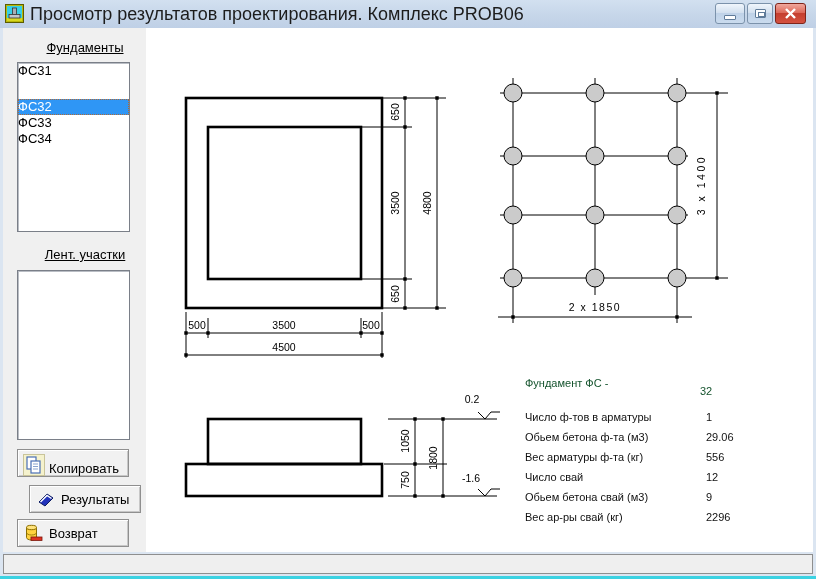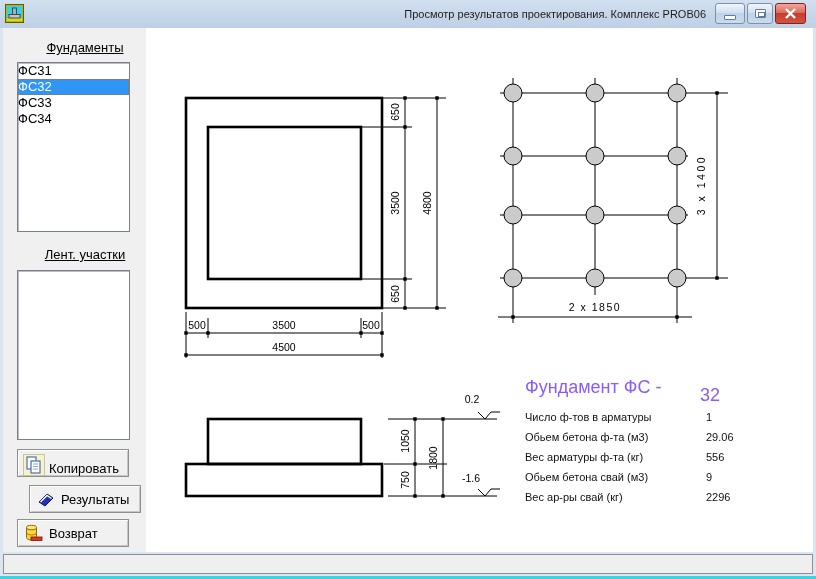--- a/index.html
+++ b/index.html
@@ -4,22 +4,22 @@
 <style>
   * { margin:0; padding:0; box-sizing:border-box; }
   html,body { width:816px; height:579px; font-family:"Liberation Sans",sans-serif; }
   .window { position:relative; width:816px; height:579px; background:#dbe5f1; overflow:hidden; }
 
   
   .titlebar { position:absolute; left:0; top:0; width:816px; height:28px;
     background:linear-gradient(180deg,#d2e0f0 0%,#c6d6e9 55%,#bfd0e6 100%);
     display:flex; align-items:center; }
   .app-icon { position:absolute; left:5px; top:4px; width:19px; height:19px; }
-  .title-text { position:absolute; left:30px; right:110px; text-align:right;
-    font-size:11px; color:#1c1c1c; white-space:nowrap; }
+  .title-text { position:absolute; left:30px; right:110px; text-align:left;
+    font-size:18px; color:#1c1c1c; white-space:nowrap; }
   .controls { position:absolute; right:10px; top:3px; display:flex; gap:2px; }
   .wbtn { width:30px; height:21px; border-radius:3px; border:1px solid #7b92ab;
     background:linear-gradient(180deg,#f0f6fc 0%,#d3e0ef 45%,#bfd2e8 50%,#cadbee 100%);
     display:flex; align-items:center; justify-content:center; }
   .wbtn.max { width:26px; }
   .wbtn.close { width:31px; border-color:#7e241a;
     background:linear-gradient(180deg,#f0a89e 0%,#dd6a5b 45%,#c53f30 50%,#d4513f 100%); }
   .glyph-min { width:12px; height:5px; margin-top:7px; background:#fdfeff; border:1px solid #5f7document89; border:1px solid #5f7b99; border-radius:1px; }
   .glyph-max { width:11px; height:9px; background:#fdfeff; border:1px solid #5f7b99; border-radius:1px; position:relative; }
   .glyph-max::after { content:""; position:absolute; left:2px; top:2px; width:5px; height:3px; border:1px solid #5f7b99; }
@@ -34,21 +34,21 @@
   
   .group-label { position:absolute; left:0; width:164px; text-align:center;
     font-size:13px; color:#000; text-decoration:underline; }
   .lbl-found { top:12px; }
   .lbl-strip { top:219px; }
   .listbox { position:absolute; left:14px; width:113px; height:170px; background:#fff;
     border:1px solid #7a7f88; box-shadow:inset 1px 1px 0 #b9bdc4; overflow:hidden; }
   .lb-found { top:34px; }
   .lb-strip { top:242px; }
   .li { height:16px; line-height:16px; font-size:13px; padding-left:0; color:#000; white-space:nowrap; }
-  .li.selected { background:#2f96f5; color:#fff; outline:1px dotted #b06a35; outline-offset:-1px; }
+  .li.selected { background:#2f96f5; color:#fff; outline:1px dotted #b06a35; outline-offset:-1px;margin-top:20px; }
 
   .sbtn { position:absolute; left:14px; width:112px; height:28px; background:#f1f1f1;
     border:1px solid #8f8f8f; box-shadow:inset 1px 1px 0 #ffffff, inset -1px -1px 0 #c7c7c7;
     display:flex; align-items:center; font-size:13px; color:#000; cursor:default; }
   .btn-copy { top:421px;align-items:flex-end; }
   .btn-results { top:457px;margin-left:12px; }
   .btn-back { top:491px; }
   .sbtn .ic { width:22px; height:22px; margin:0 4px 0 5px; flex:0 0 auto; }
 
   
@@ -56,21 +56,21 @@
   .thick { stroke:#000; stroke-width:2.6; fill:none; }
   .thin  { stroke:#000; stroke-width:1; fill:none; }
   .sq    { fill:#000; stroke:none; }
   .pile  { fill:#cbcbcb; stroke:#000; stroke-width:1; }
   .dimtext { font-family:"Liberation Sans",sans-serif; font-size:10.5px; fill:#000; }
   .spread1 { letter-spacing:1.5px; }
   .spread2 { letter-spacing:2.5px; }
 
   
   .results { position:absolute; left:371px; top:349px; width:295px; }
-  .r-title { position:relative; height:16px; font-size:18px; color:#8b5cf6; }
+  .r-title { position:relative; height:16px; font-size:11px; color:#14532d; }
   .r-title .t-label { position:absolute; left:8px; top:0; }
   .r-title .t-value { position:absolute; left:183px; top:8px; }
   .r-rows { margin-top:18px; }
   .r-row { position:relative; height:20px; font-size:11px; color:#111; }
   .r-row .r-label { position:absolute; left:8px; top:0; }
   .r-row .r-value { position:absolute; left:189px; top:0; }
 </style>
 </head>
 <body>
 
@@ -206,20 +206,24 @@
         </div>
         <div class="r-row">
           <span class="r-label">Обьем бетона ф-та (м3)</span>
           <span class="r-value">29.06</span>
         </div>
         <div class="r-row">
           <span class="r-label">Вес арматуры ф-та (кг)</span>
           <span class="r-value">556</span>
         </div>
         <div class="r-row">
+          <span class="r-label">Число свай</span>
+          <span class="r-value">12</span>
+        </div>
+        <div class="r-row">
           <span class="r-label">Обьем бетона свай (м3)</span>
           <span class="r-value">9</span>
         </div>
         <div class="r-row">
           <span class="r-label">Вес ар-ры свай (кг)</span>
           <span class="r-value">2296</span>
         </div>
       </div>
     </div>
   </div>

